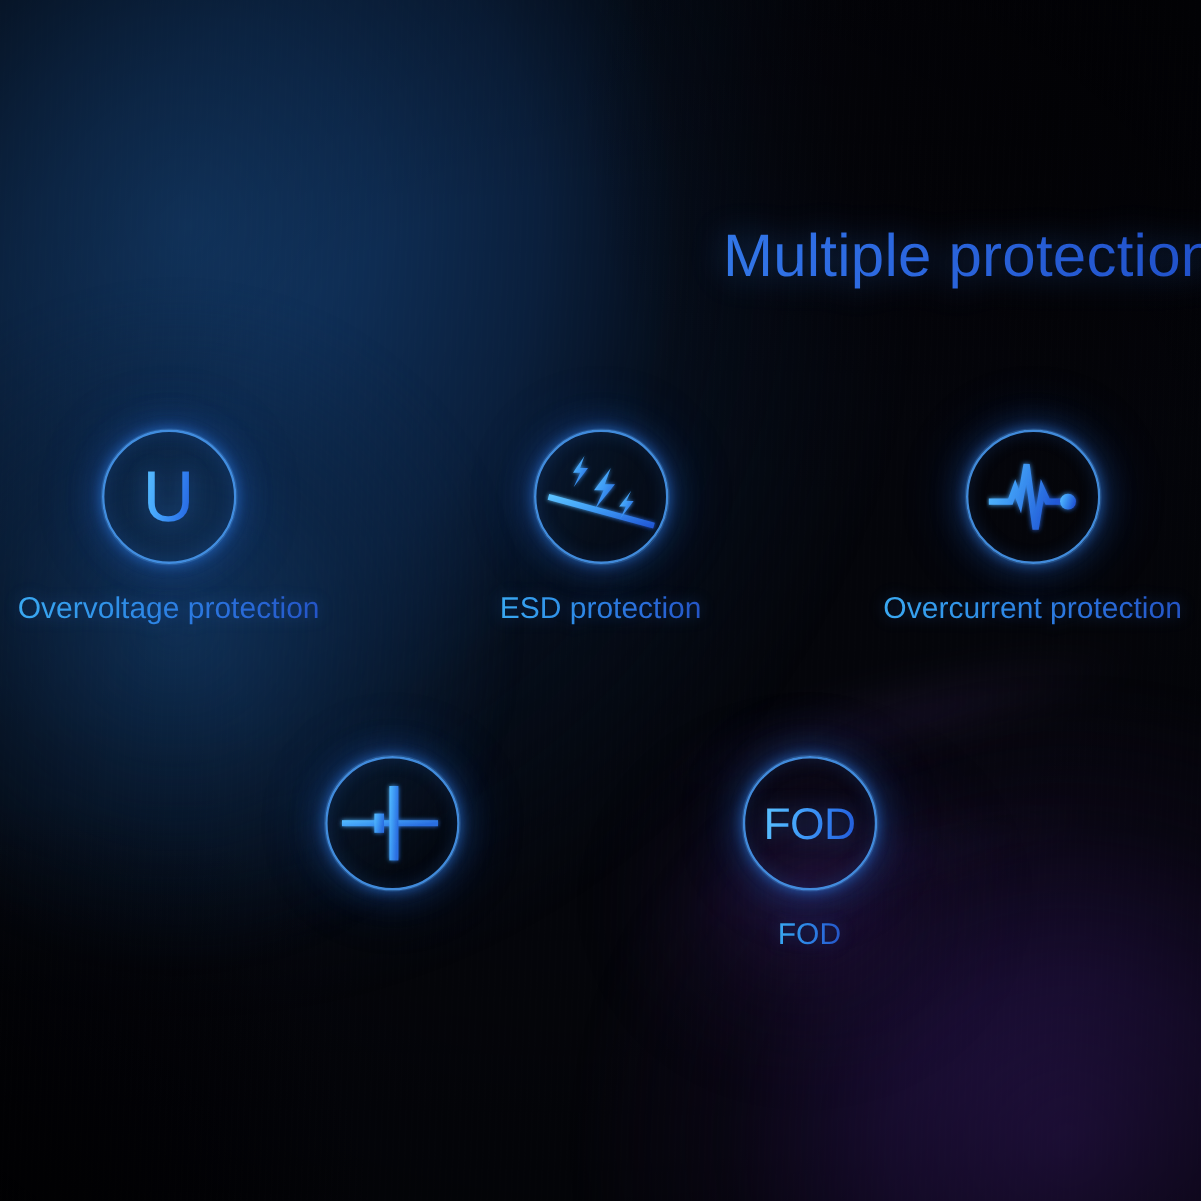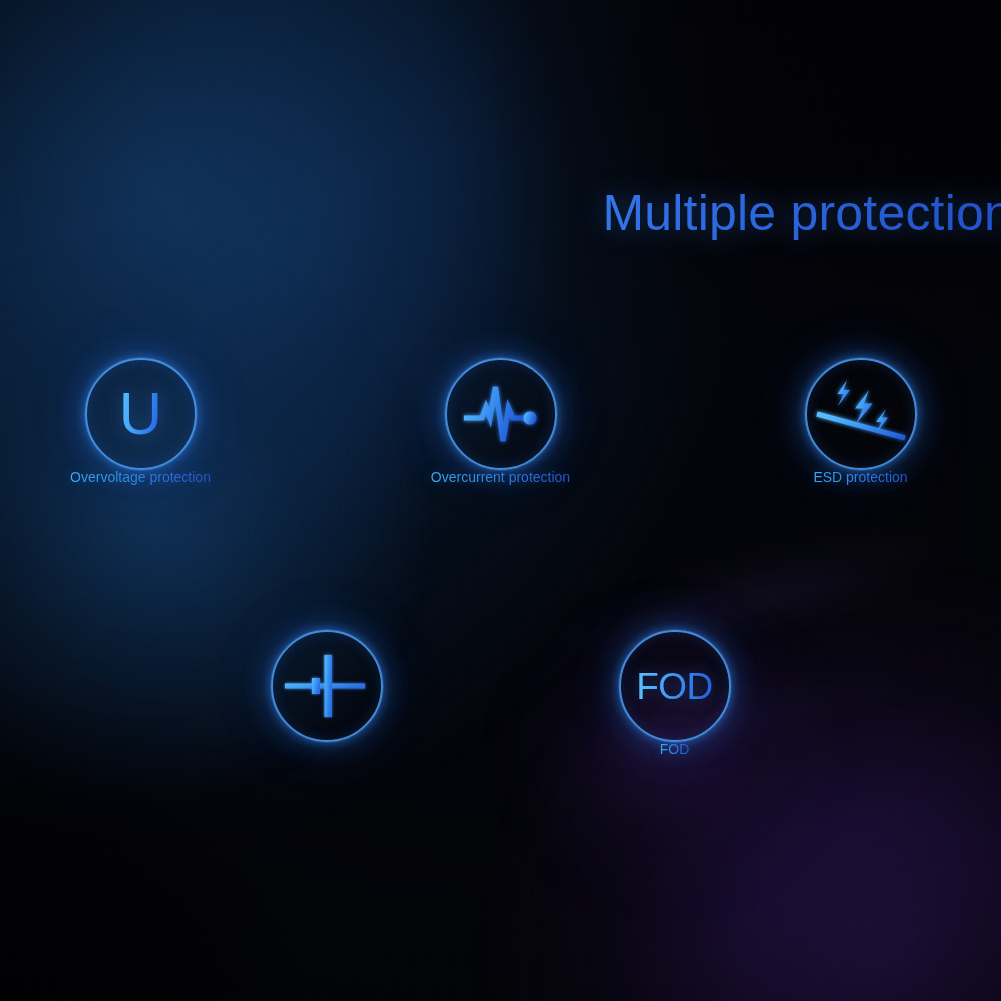--- a/index.html
+++ b/index.html
@@ -197,21 +197,22 @@
     user-select: none;
   }
   .glyph-text.small {
     font-size: 37px;
     letter-spacing: -0.5px;
   }
 
   .glyph-svg { display: block; }
 
   .caption {
-    font-size: 14px;
+    margin-top: 24px;
+    font-size: 25px;
     font-weight: 400;
     line-height: 1.1;
     white-space: nowrap;
     background-image: linear-gradient(94deg, #3aa9f2 0%, #2f8fe8 34%, #2a6fdc 70%, #2454c6 100%);
     -webkit-background-clip: text;
     background-clip: text;
     color: transparent;
     -webkit-text-fill-color: transparent;
     filter: drop-shadow(0 0 6px rgba(40,110,215,0.35));
   }
@@ -234,46 +235,20 @@
 
   <h1 class="title">Multiple protection</h1>
 
   <div class="row row-1">
 
     <div class="item">
       <div class="ring">
         <span class="glyph-text">U</span>
       </div>
       <div class="caption">Overvoltage protection</div>
-    </div>
-
-    <div class="item">
-      <div class="ring">
-        <svg class="glyph-svg" width="78" height="70" viewBox="0 0 78 70">
-          <defs>
-            <linearGradient id="gWave" x1="0" y1="0" x2="1" y2="0.35">
-              <stop offset="0" stop-color="#5cc2ff"></stop>
-              <stop offset="0.40" stop-color="#3f9cf5"></stop>
-              <stop offset="1" stop-color="#2158d6"></stop>
-            </linearGradient>
-            <filter id="fGlowWave" x="-60%" y="-60%" width="220%" height="220%">
-              <feGaussianBlur stdDeviation="2.2" result="b"></feGaussianBlur>
-              <feMerge>
-                  <feMergeNode in="b"></feMergeNode>
-                  <feMergeNode in="SourceGraphic"></feMergeNode>
-                </feMerge>
-            </filter>
-          </defs>
-          <g filter="url(#fGlowWave)">
-            <path d="M2 39 L20 39 L24 28 L28 39 L33.5 8 L41 62 L46.5 29 L51 39 L63 39" fill="none" stroke="url(#gWave)" stroke-width="5.2" stroke-linejoin="miter" stroke-linecap="butt"></path>
-            <circle cx="68" cy="39" r="6.6" fill="url(#gWave)"></circle>
-          </g>
-        </svg>
-      </div>
-      <div class="caption">Overcurrent protection</div>
     </div>
 
     <div class="item">
       <div class="ring">
         <svg class="glyph-svg" width="104" height="104" viewBox="0 0 104 104" style="position:absolute;left:2px;top:2px;">
           <defs>
             <linearGradient id="gEsd" x1="0" y1="0" x2="1" y2="1">
               <stop offset="0" stop-color="#5cc2ff"></stop>
               <stop offset="0.45" stop-color="#3f9cf5"></stop>
               <stop offset="1" stop-color="#2158d6"></stop>
@@ -290,20 +265,46 @@
             <line x1="8" y1="52" x2="96" y2="76" stroke="url(#gEsd)" stroke-width="5" stroke-linecap="butt"></line>
             <path d="M38 18 L28.5 32 L34.5 32 L29 44 L41 28 L34.5 28 Z" fill="url(#gEsd)"></path>
             <path d="M60 28 L46 46.5 L54 46.5 L47 62 L63.5 41.5 L55 41.5 Z" fill="url(#gEsd)"></path>
             <path d="M77 47 L67 60 L72.5 60 L67.5 71 L79 55.5 L73 55.5 Z" fill="url(#gEsd)"></path>
           </g>
         </svg>
       </div>
       <div class="caption">ESD protection</div>
     </div>
 
+    <div class="item">
+      <div class="ring">
+        <svg class="glyph-svg" width="78" height="70" viewBox="0 0 78 70">
+          <defs>
+            <linearGradient id="gWave" x1="0" y1="0" x2="1" y2="0.35">
+              <stop offset="0" stop-color="#5cc2ff"></stop>
+              <stop offset="0.40" stop-color="#3f9cf5"></stop>
+              <stop offset="1" stop-color="#2158d6"></stop>
+            </linearGradient>
+            <filter id="fGlowWave" x="-60%" y="-60%" width="220%" height="220%">
+              <feGaussianBlur stdDeviation="2.2" result="b"></feGaussianBlur>
+              <feMerge>
+                  <feMergeNode in="b"></feMergeNode>
+                  <feMergeNode in="SourceGraphic"></feMergeNode>
+                </feMerge>
+            </filter>
+          </defs>
+          <g filter="url(#fGlowWave)">
+            <path d="M2 39 L20 39 L24 28 L28 39 L33.5 8 L41 62 L46.5 29 L51 39 L63 39" fill="none" stroke="url(#gWave)" stroke-width="5.2" stroke-linejoin="miter" stroke-linecap="butt"></path>
+            <circle cx="68" cy="39" r="6.6" fill="url(#gWave)"></circle>
+          </g>
+        </svg>
+      </div>
+      <div class="caption">Overcurrent protection</div>
+    </div>
+
   </div>
 
   <div class="row row-2">
 
     <div class="item">
       <div class="ring">
         <svg class="glyph-svg" width="104" height="104" viewBox="0 0 104 104" style="position:absolute;left:2px;top:2px;">
           <defs>
             <linearGradient id="gCap" x1="0" y1="0" x2="1" y2="0.4">
               <stop offset="0" stop-color="#55bcff"></stop>

